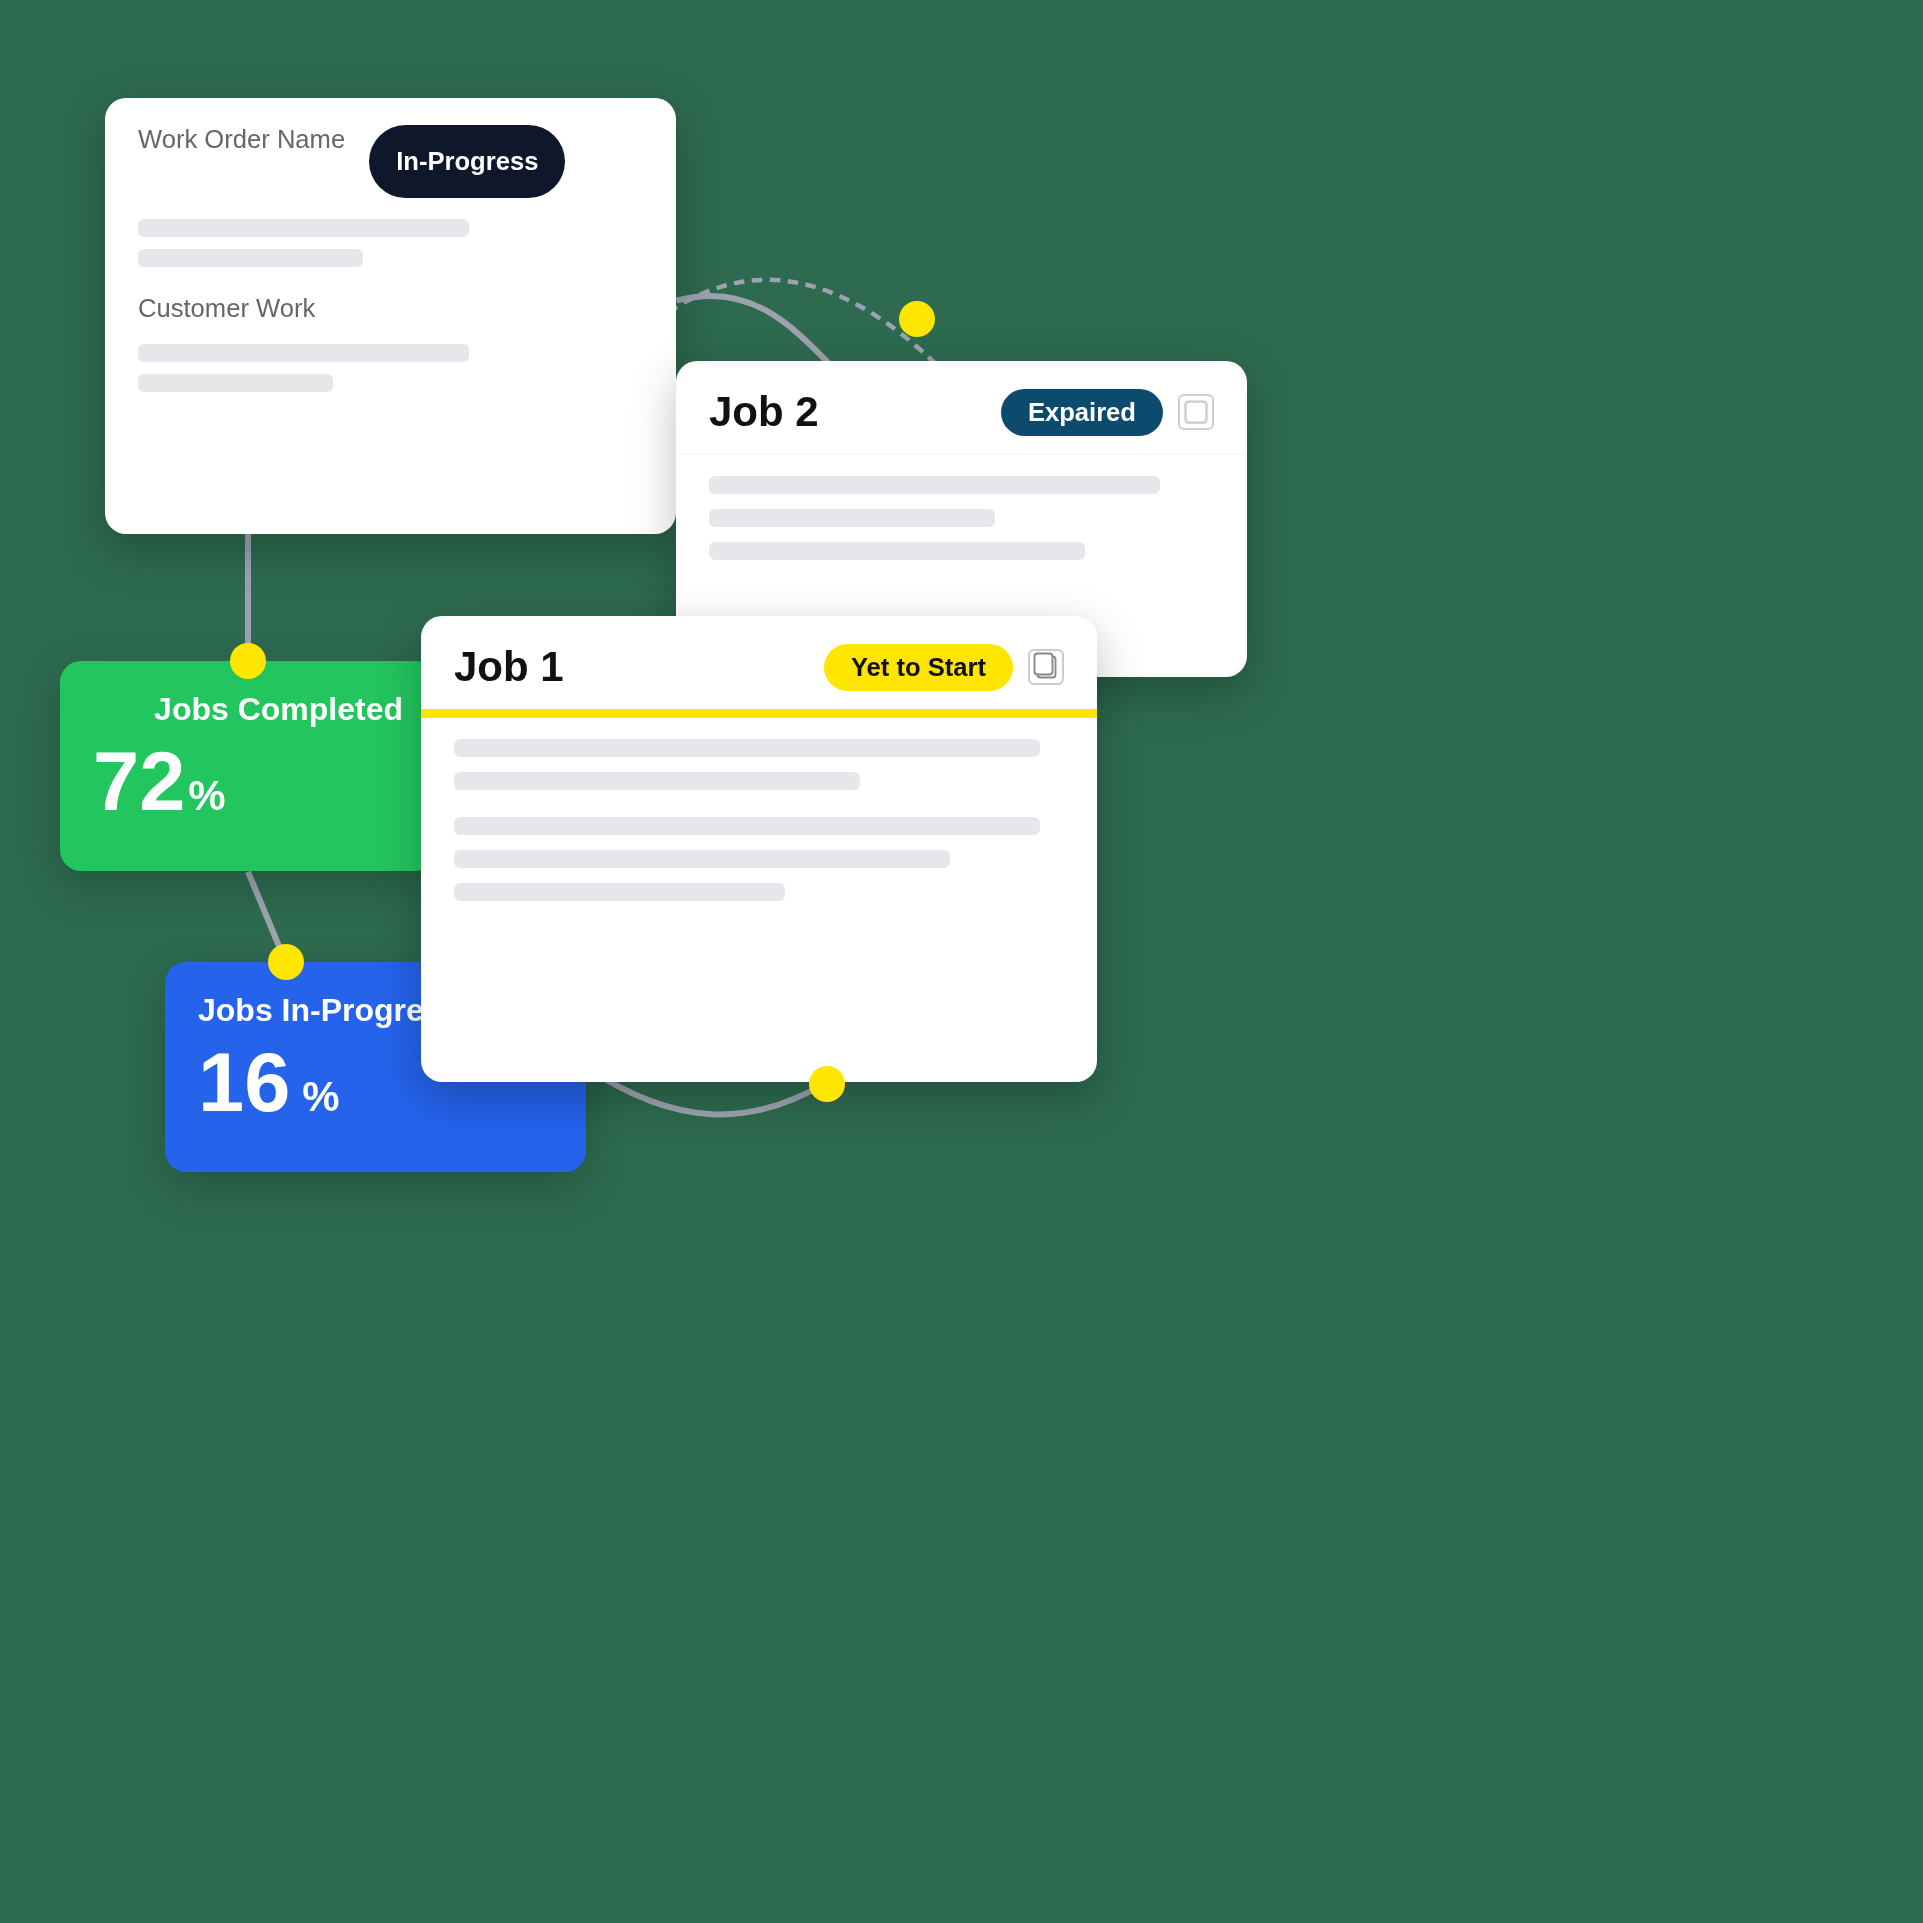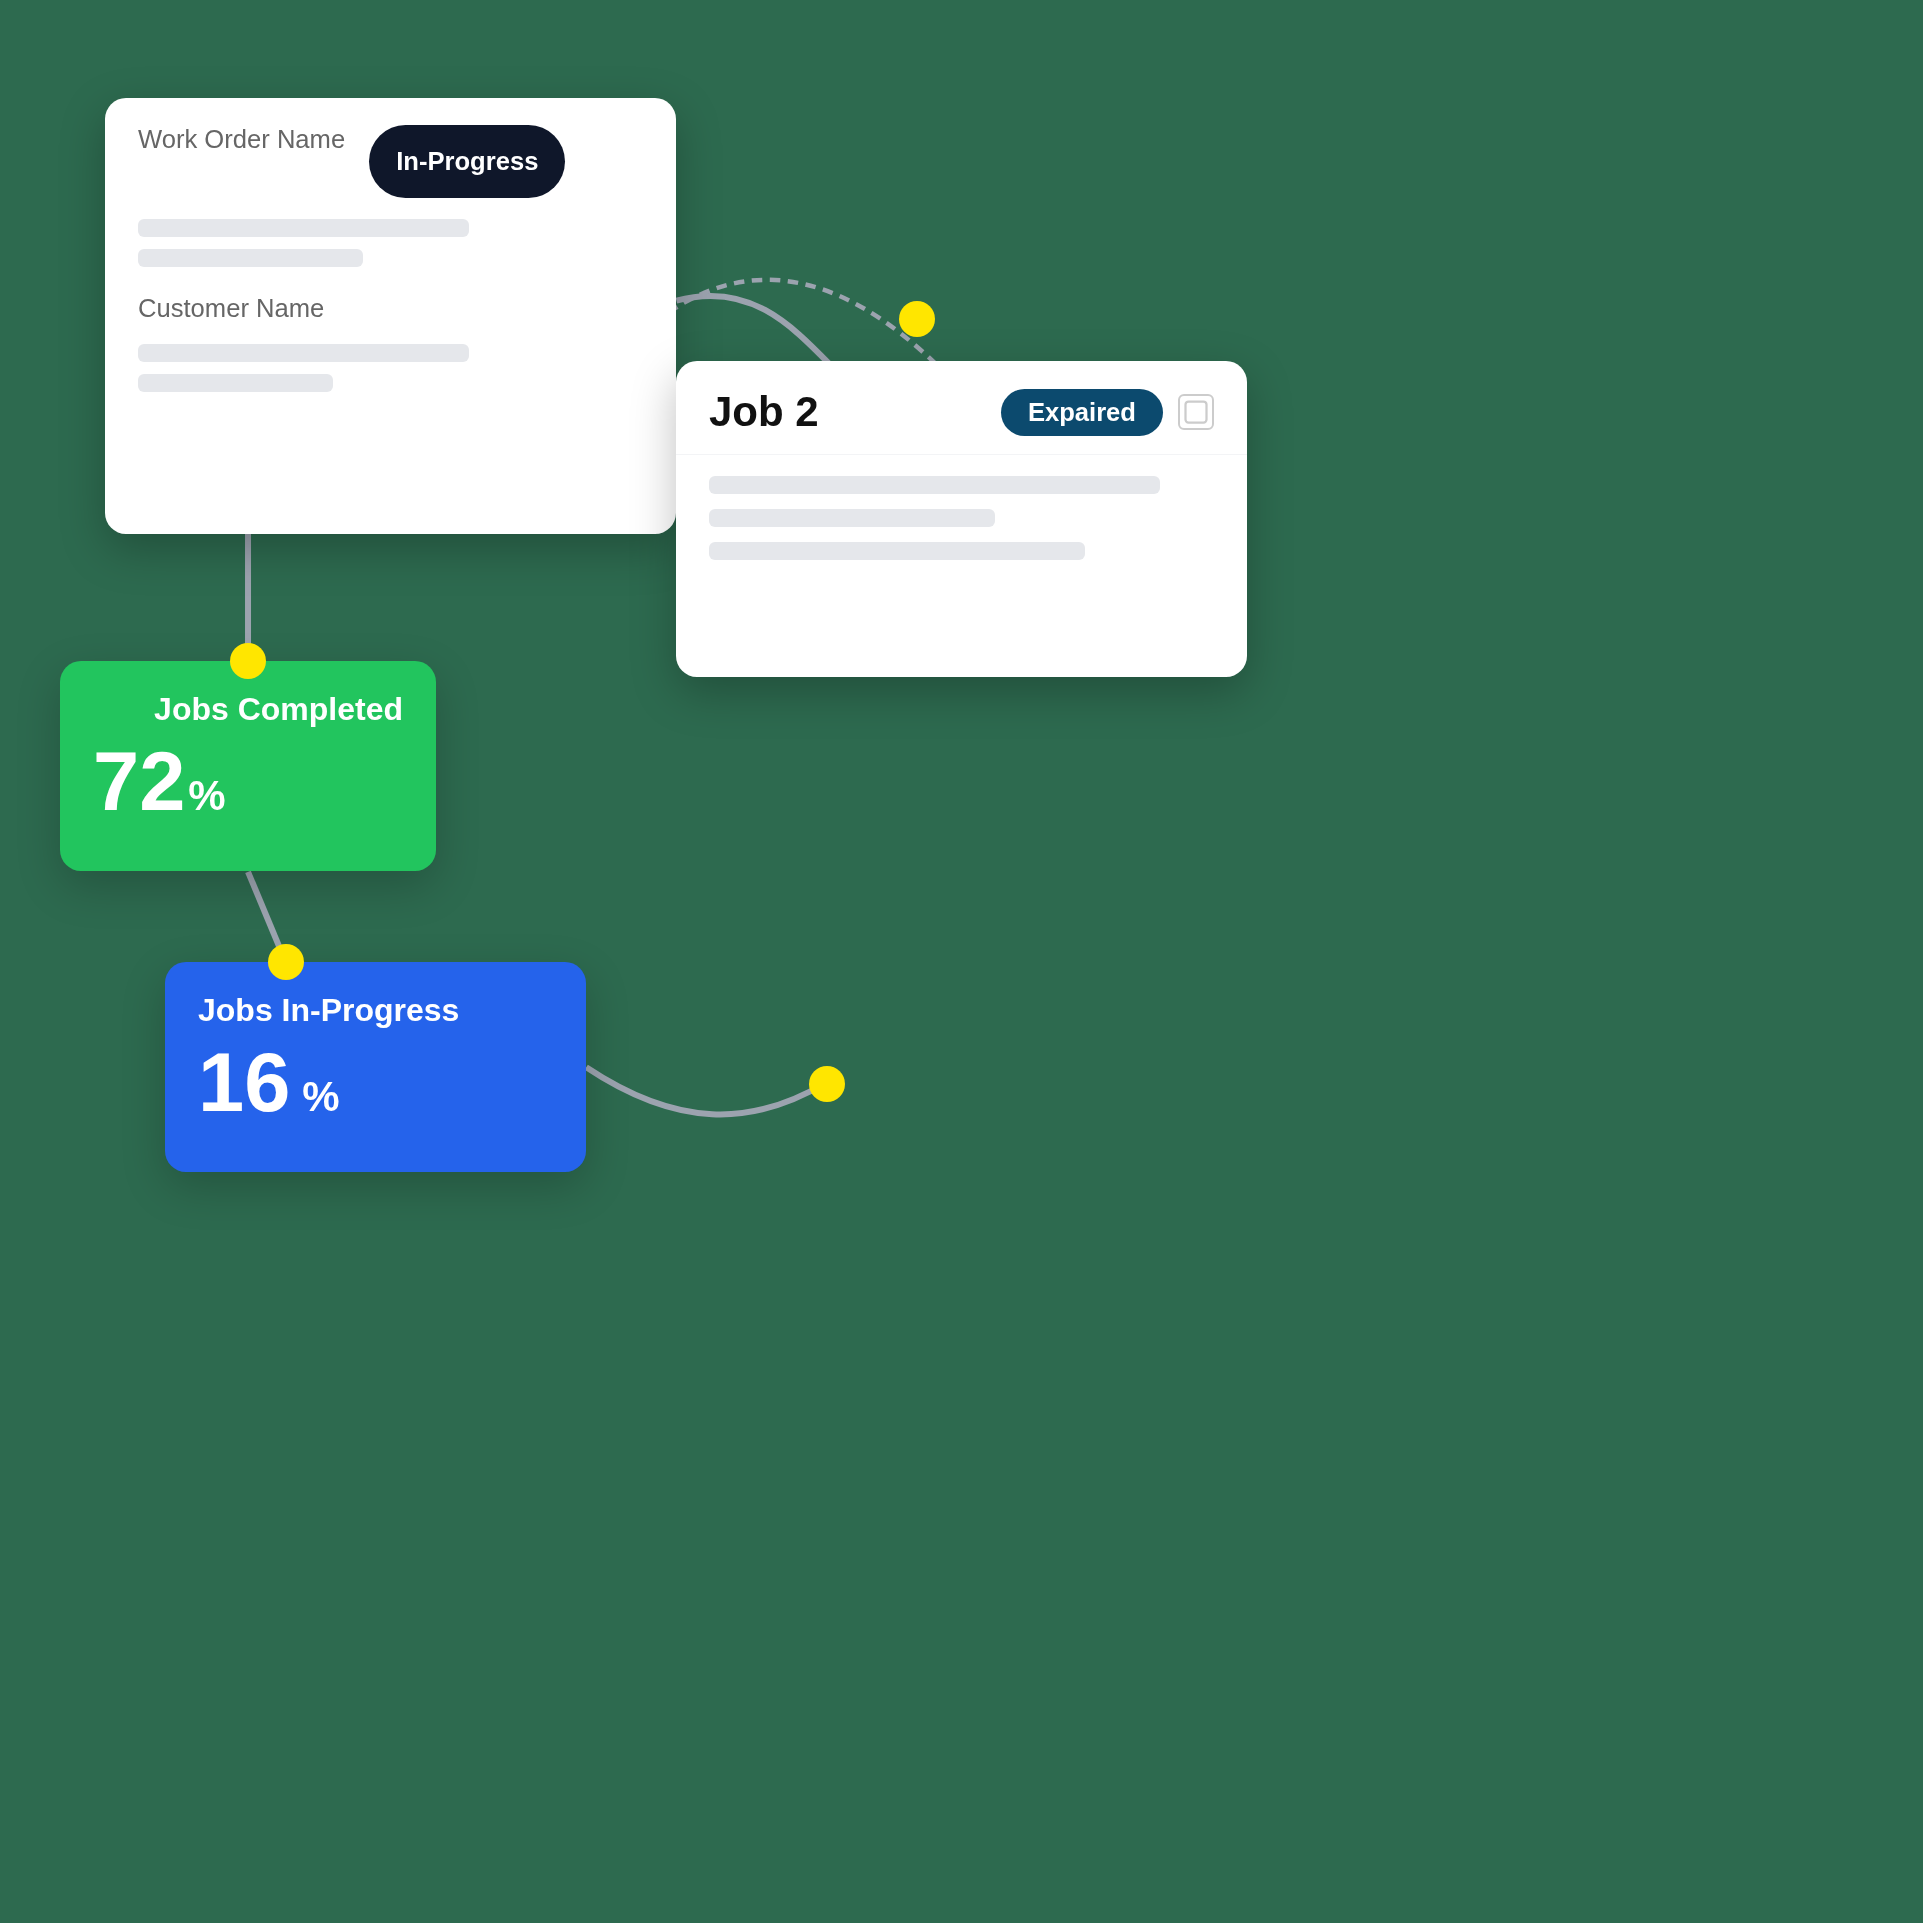--- a/index.html
+++ b/index.html
@@ -289,21 +289,21 @@
     <div class="work-order-body">
       <div class="field-row">
         <span class="field-label">Work Order Name</span>
         <span class="status-badge-blue">In-Progress</span>
       </div>
       <div class="skeleton-group">
         <div class="skeleton-line skeleton-wide"></div>
         <div class="skeleton-line skeleton-medium"></div>
       </div>
       <div class="field-row">
-        <span class="field-label">Customer Name</span>
+        <span class="field-label">Customer Work</span>
       </div>
       <div class="skeleton-group">
         <div class="skeleton-line skeleton-wide"></div>
         <div class="skeleton-line skeleton-narrow"></div>
       </div>
     </div>
   </div>
 
   <div class="dot" style="top: 301px; left: 899px;"></div>
 
@@ -321,20 +321,46 @@
     </div>
     <div class="job2-body">
       <div class="skeleton-group">
         <div class="skeleton-line skeleton-wide" style="width: 451px; margin-bottom: 15px;"></div>
         <div class="skeleton-line skeleton-medium" style="width: 286px; margin-bottom: 15px;"></div>
         <div class="skeleton-line" style="width: 376px;"></div>
       </div>
     </div>
   </div>
 
+  <div class="card job1-card">
+    <div class="job1-header">
+      <span class="job-title">Job 1</span>
+      <div class="job1-header-right">
+        <span class="status-badge-yellow">Yet to Start</span>
+        <div class="checkbox-icon">
+          <svg width="27" height="30" viewBox="0 0 36 40" fill="none">
+            <rect x="6" y="6" width="24" height="28" rx="4" stroke="#888" stroke-width="2.5" fill="white"></rect>
+            <rect x="2" y="2" width="24" height="28" rx="4" stroke="#888" stroke-width="2.5" fill="white"></rect>
+          </svg>
+        </div>
+      </div>
+    </div>
+    <div class="yellow-bar"></div>
+    <div class="job1-body">
+      <div class="skeleton-group">
+        <div class="skeleton-line" style="width: 586px; margin-bottom: 15px;"></div>
+        <div class="skeleton-line" style="width: 406px; margin-bottom: 27px;"></div>
+      </div>
+      <div class="skeleton-group">
+        <div class="skeleton-line" style="width: 586px; margin-bottom: 15px;"></div>
+        <div class="skeleton-line" style="width: 496px; margin-bottom: 15px;"></div>
+        <div class="skeleton-line" style="width: 331px;"></div>
+      </div>
+    </div>
+  </div>
 
   <div class="dot" style="top: 643px; left: 230px;"></div>
 
   <div class="stats-card-green">
     <div class="stats-title">Jobs Completed</div>
     <div style="display:flex; align-items: baseline; gap: 3px;">
       <span class="stats-value">72</span>
       <span class="stats-percent">%</span>
     </div>
   </div>

